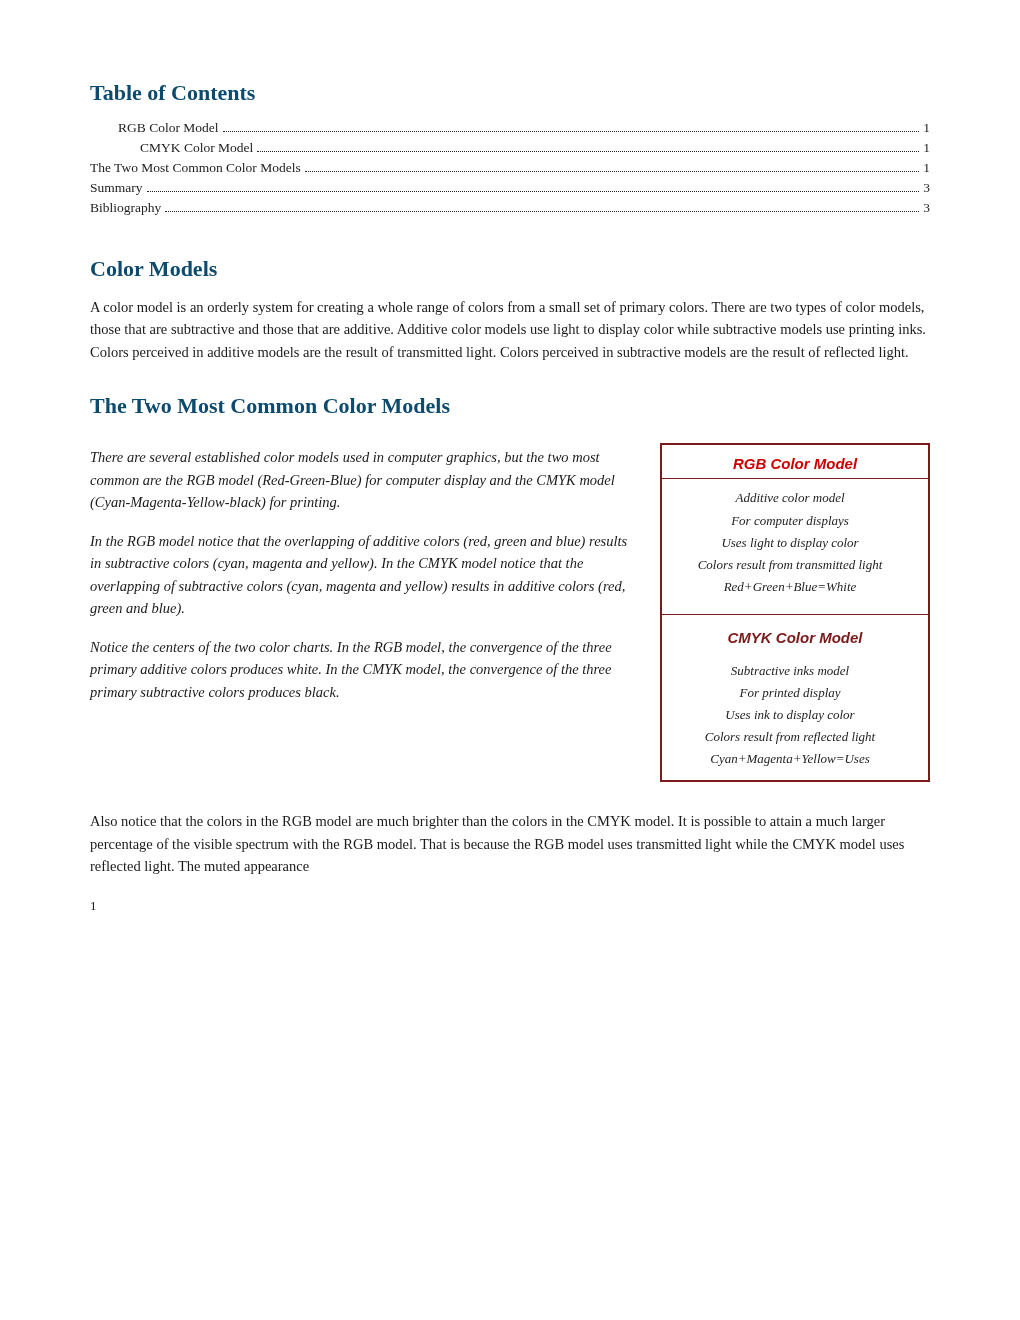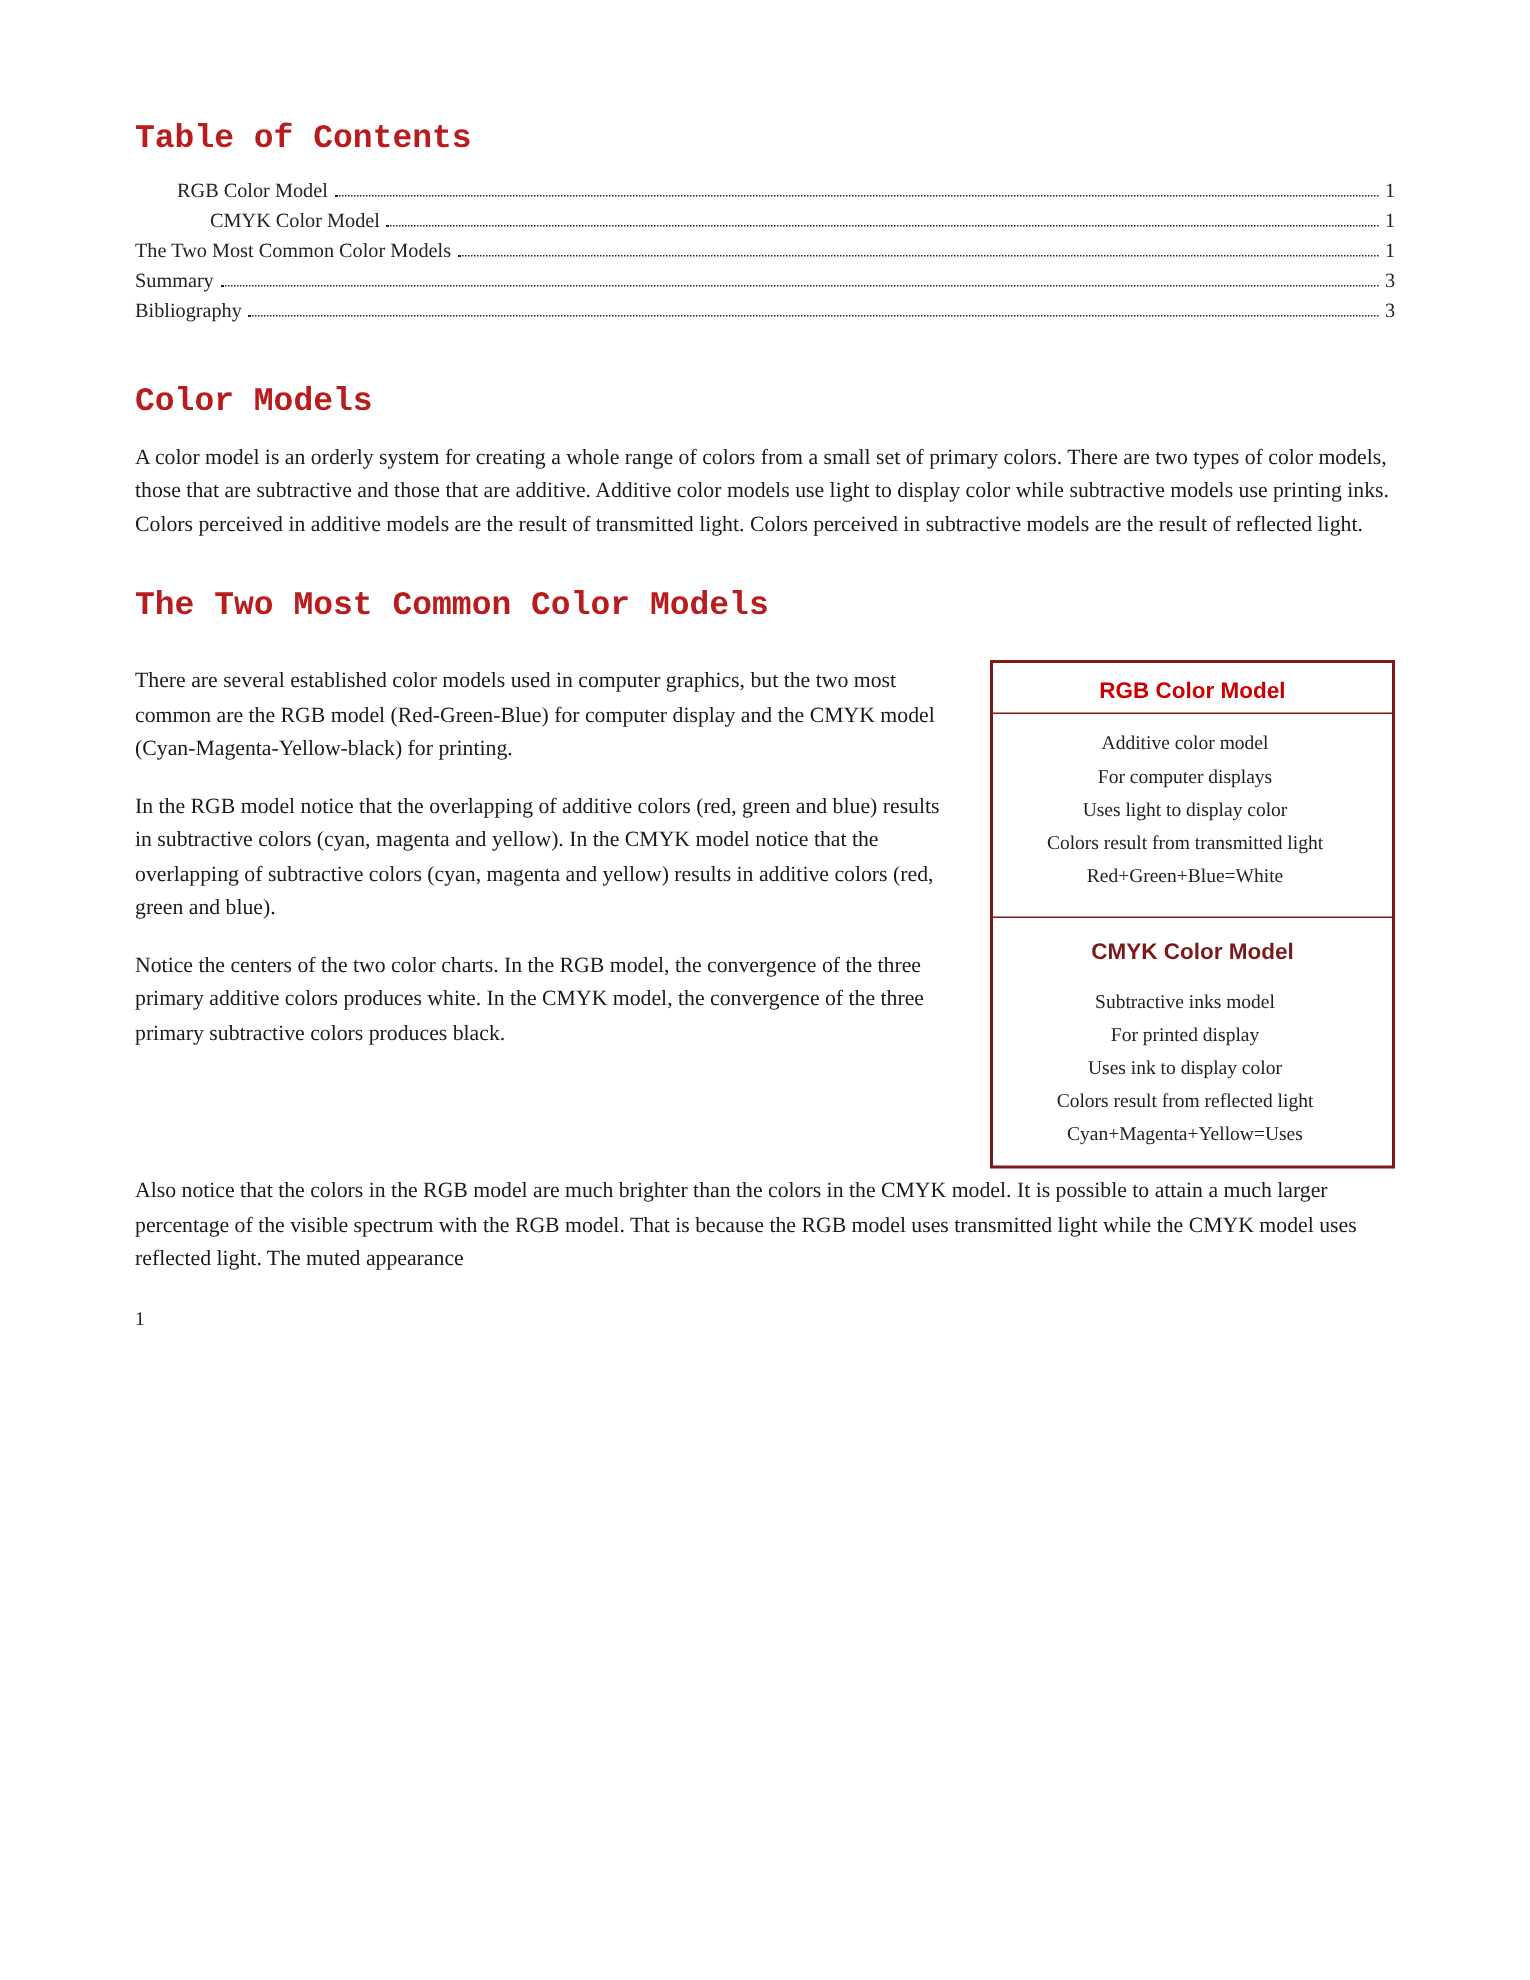--- a/index.html
+++ b/index.html
@@ -22,24 +22,24 @@
       max-width: 1020px;
       position: relative;
     }
 
     
     .toc-section {
       margin-bottom: 40px;
     }
 
     .section-heading {
-      font-family: Liberation Mono, monospace;
+      font-family: Liberation Serif, serif;
       font-size: 22px;
       font-weight: bold;
-      color: #b91c1c;
+      color: #0c4a6e;
       margin-bottom: 14px;
     }
 
     .toc-entry {
       display: flex;
       justify-content: space-between;
       align-items: baseline;
       margin-bottom: 4px;
       font-size: 13.5px;
     }
@@ -81,20 +81,21 @@
 
     
     .two-models-section {
       position: relative;
     }
 
     .content-with-sidebar {
       display: flex;
       gap: 0px;
       align-items: flex-start;
+      font-style: italic;
     }
 
     .main-content {
       flex: 1;
       padding-right: 20px;
     }
 
     
     .sidebar-box {
       width: 270px;
@@ -216,18 +217,18 @@
         <div class="sidebar-items">
           <span class="sidebar-item-text">Subtractive inks model</span>
           <span class="sidebar-item-text">For printed display</span>
           <span class="sidebar-item-text">Uses ink to display color</span>
           <span class="sidebar-item-text">Colors result from reflected light</span>
           <span class="sidebar-item-text">Cyan+Magenta+Yellow=Uses</span>
         </div>
       </div>
     </div>
 
-    <p class="body-text" style="margin-top: 4px;">Also notice that the colors in the RGB model are much brighter than the colors in the CMYK model. It is possible to attain a much larger percentage of the visible spectrum with the RGB model. That is because the RGB model uses transmitted light while the CMYK model uses reflected light. The muted appearance</p>
+    <p class="body-text" style="margin-top: 28px;">Also notice that the colors in the RGB model are much brighter than the colors in the CMYK model. It is possible to attain a much larger percentage of the visible spectrum with the RGB model. That is because the RGB model uses transmitted light while the CMYK model uses reflected light. The muted appearance</p>
   </div>
 
   <div class="page-number">1</div>
 
 </div>
 
 </body></html>

